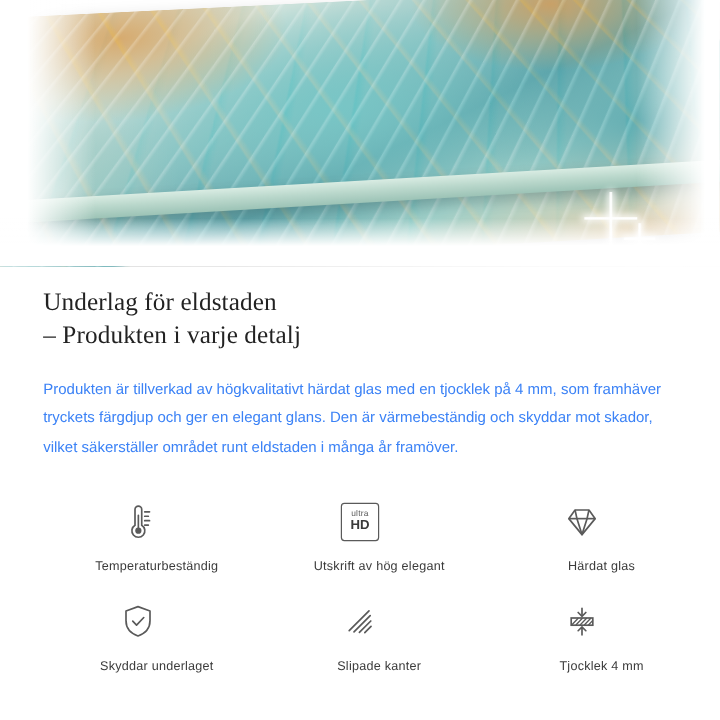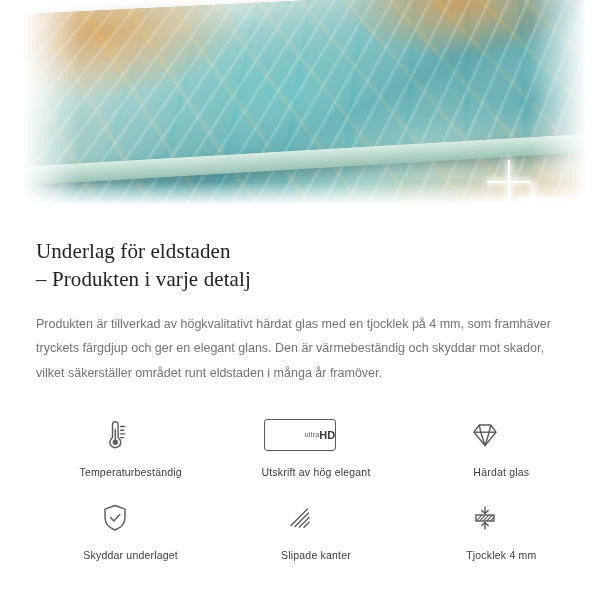--- a/index.html
+++ b/index.html
@@ -126,21 +126,21 @@
   }
   .headline .line {
     display: block;
     white-space: pre;
   }
   .body-copy {
     margin: 0;
     padding: 18px 36px 0 36px;
     font-size: 12.5px;
     line-height: 1.95;
-    color: #737373;
+    color: #3b82f6;
   }
 
   
   .features {
     display: grid;
     grid-template-columns: repeat(3, 1fr);
     row-gap: 6px;
     padding: 22px 22px 0 22px;
   }
   .feature {
@@ -165,25 +165,24 @@
     letter-spacing: 0.2px;
     margin-left: 32px;
   }
   svg { display: block; }
   .ultra-box {
     width: 30px;
     height: 30px;
     border: 1.4px solid #5a5a5a;
     border-radius: 3px;
     display: flex;
-    flex-direction: row;
+    flex-direction: column;
     align-items: center;
     justify-content: center;
     line-height: 1;
-    padding-left: 40px;
   }
   .ultra-top {
     font-size: 7px;
     color: #5a5a5a;
     letter-spacing: 0.2px;
   }
   .ultra-bot {
     font-size: 11px;
     font-weight: bold;
     color: #3a3a3a;

